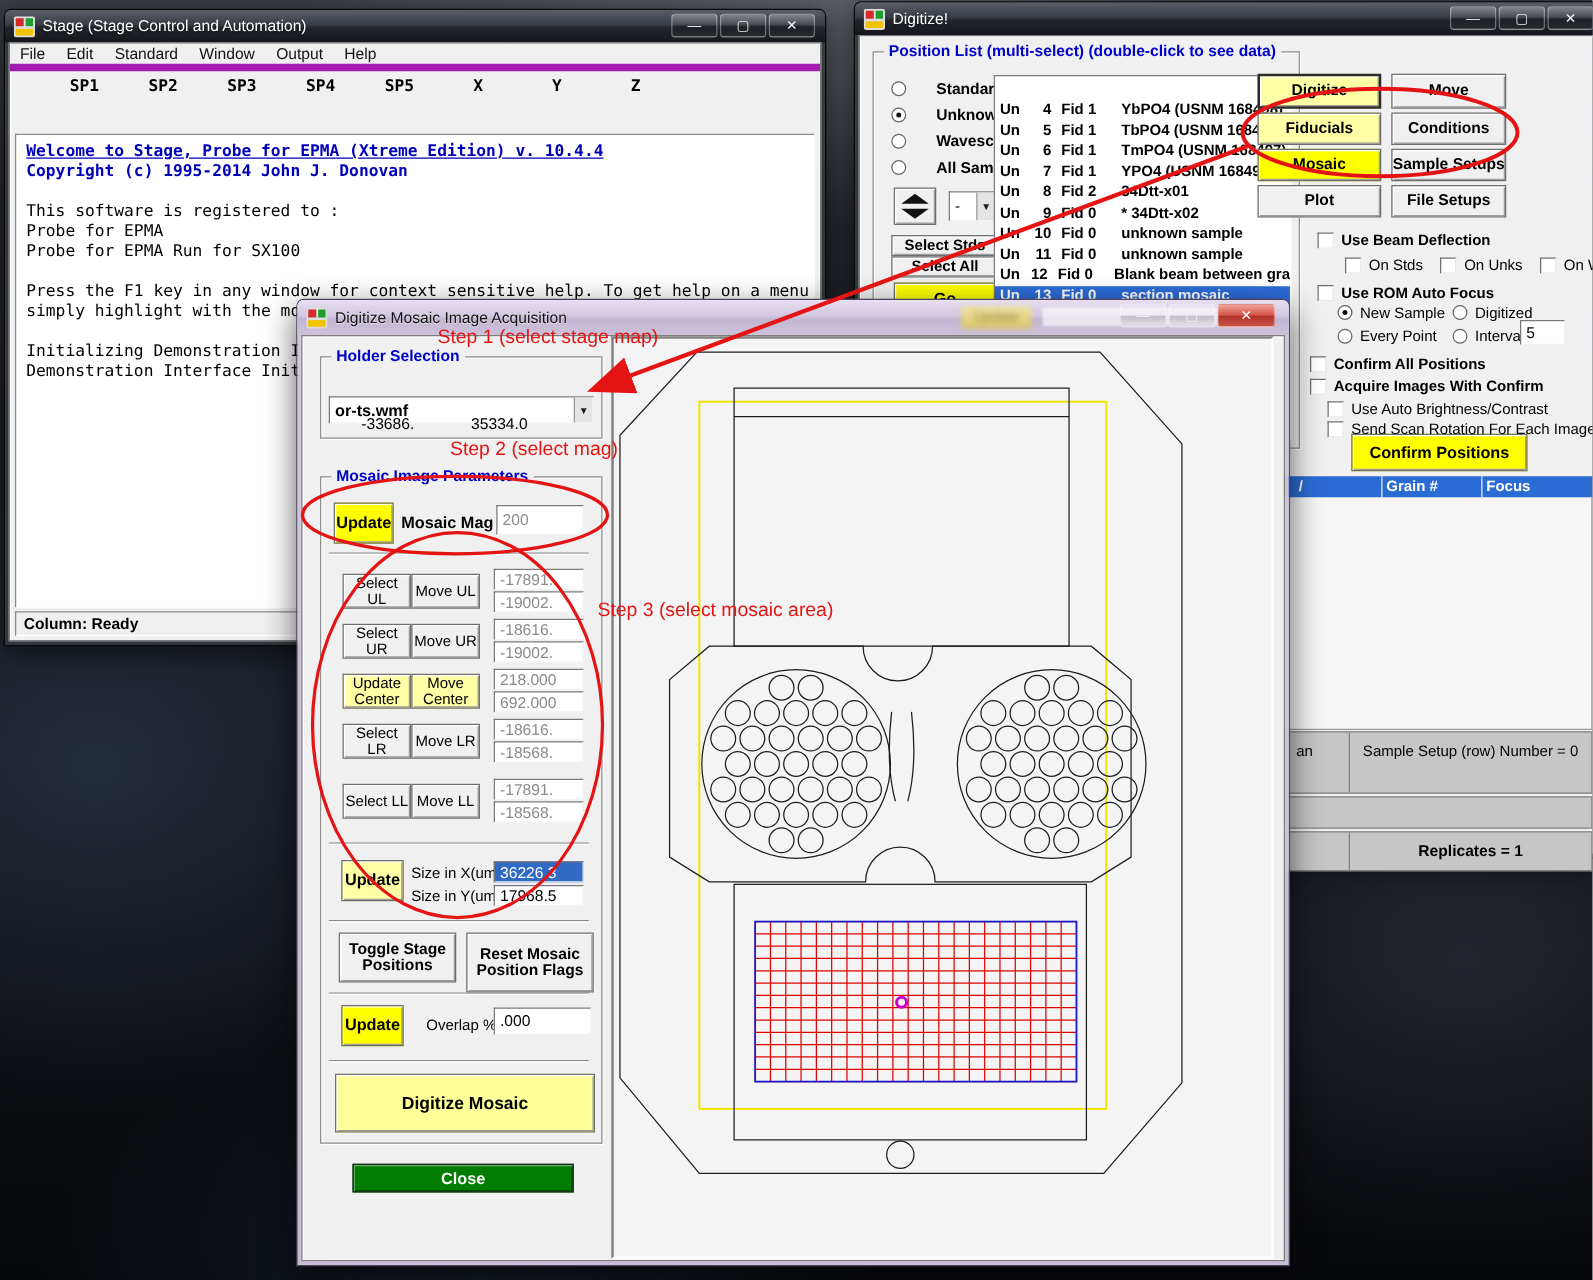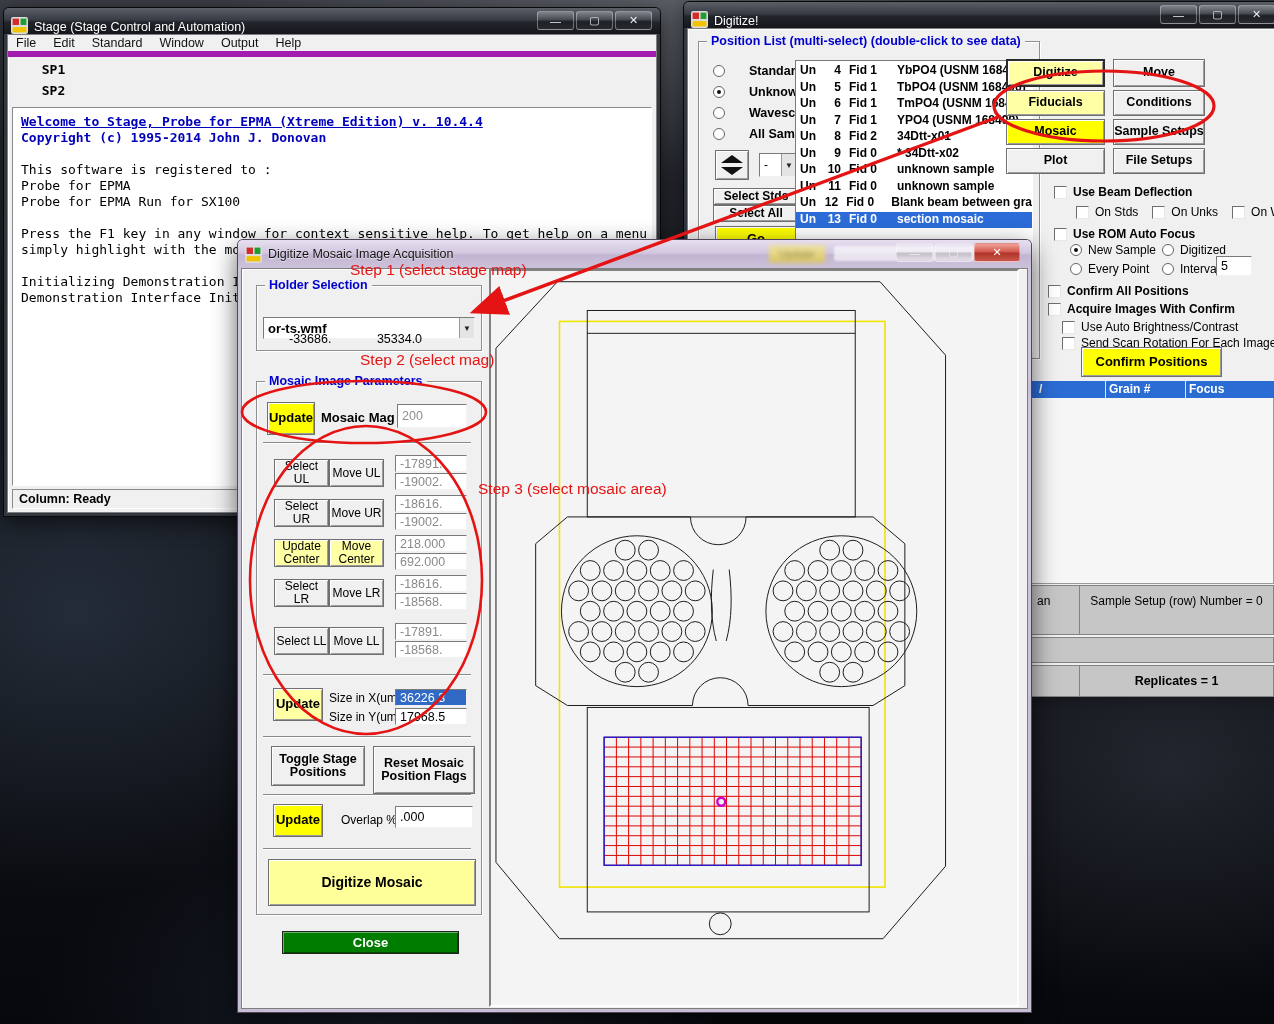--- a/index.html
+++ b/index.html
@@ -9,21 +9,21 @@
       radial-gradient(620px 260px at 52% 0%, rgba(150,155,160,0.35), transparent 70%),
       radial-gradient(520px 400px at 6% 60%, rgba(70,90,115,0.35), transparent 70%),
       radial-gradient(460px 340px at 92% 75%, rgba(85,95,110,0.28), transparent 70%),
       radial-gradient(500px 300px at 30% 100%, rgba(40,55,75,0.4), transparent 70%),
       linear-gradient(180deg,#3a3e45 0%, #24272d 16%, #14161c 50%, #07080c 100%);
   }
   .win { position:absolute; border-radius:5px 5px 0 0; }
   .frame-dark { background:rgba(52,56,64,0.92); box-shadow:0 0 0 1px #0a0a0a, 0 6px 22px rgba(0,0,0,0.6); }
   .frame-lav  { background:rgba(206,196,219,0.97); box-shadow:0 0 0 1px #4f4458, 0 8px 26px rgba(0,0,0,0.65); }
   .titlebar { position:absolute; left:0; right:0; top:0; height:26px; display:flex; align-items:center; border-radius:5px 5px 0 0; }
-  .tb-dark { background:linear-gradient(180deg,#5a5f68 0%, #383c44 45%, #22252b 55%, #15171c 100%); color:#fff;align-items:flex-end; }
+  .tb-dark { background:linear-gradient(180deg,#5a5f68 0%, #383c44 45%, #22252b 55%, #15171c 100%); color:#fff; }
   .tb-lav  { background:linear-gradient(180deg,#e7dff0 0%, #d3c8e0 45%, #c2b5d2 55%, #cdc2da 100%); color:#111; }
   .tb-title { font-size:12.5px; margin-left:6px; text-shadow:0 1px 2px rgba(0,0,0,0.45); white-space:nowrap; }
   .tb-lav .tb-title { text-shadow:0 1px 1px rgba(255,255,255,0.7); }
   .appicon { width:17px; height:17px; margin-left:7px; flex:0 0 auto; }
   .winbtns { position:absolute; top:3px; display:flex; }
   .wbtn { width:37px; height:19px; margin-left:2px; border:1px solid rgba(255,255,255,0.35); border-radius:3px;
     background:linear-gradient(180deg,rgba(255,255,255,0.28),rgba(255,255,255,0.06) 48%,rgba(0,0,0,0.18) 52%,rgba(255,255,255,0.05));
     color:#eee; font-size:11px; display:flex; align-items:center; justify-content:center; }
   .wbtn.close-red { background:linear-gradient(180deg,#f0a198,#d3544a 48%,#b03328 52%,#c8554a); color:#fff; width:46px; }
   .body3d { position:absolute; background:#f0f0f0; border:1px solid #7e7e7e; box-shadow:inset 1px 1px 0 #fff; }
@@ -40,21 +40,21 @@
   .sep { position:absolute; height:0; border-top:1px solid #8a8a8a; border-bottom:1px solid #fff; }
   .chk { width:13px; height:13px; background:#fff; border:1px solid; border-color:#6e6e6e #e8e8e8 #e8e8e8 #6e6e6e; flex:0 0 auto; }
   .rad { width:12px; height:12px; border-radius:50%; background:#fff; border:1px solid #666; position:relative; flex:0 0 auto; }
   .rad.sel::after { content:""; position:absolute; left:3px; top:3px; width:4px; height:4px; border-radius:50%; background:#111; }
   .ckrow { position:absolute; display:flex; align-items:center; gap:6px; font-size:12px; white-space:nowrap; }
   
   #stage-win { left:4px; top:8px; width:656px; height:508px; z-index:1; }
   #stage-body { left:3px; top:26px; right:3px; bottom:3px; }
   #stage-menubar { position:absolute; left:0; right:0; top:0; height:22px; background:#f0f0f0; border-bottom:6px solid #a21caf; display:flex; align-items:center; padding-left:8px; }
   .menu-item { font-size:12.5px; margin-right:17px; color:#111; }
-  #sp-header { position:absolute; left:0; right:0; top:24px; height:22px; display:flex; padding-left:14px;flex-direction:column; }
+  #sp-header { position:absolute; left:0; right:0; top:24px; height:22px; display:flex; padding-left:28px; }
   #sp-values { position:absolute; left:4px; right:4px; top:46px; height:21px; background:#ffffc8; border:1px solid; border-color:#8a8a8a #fff #fff #8a8a8a; display:flex; padding-left:10px; }
   .sp-cell { width:63px; text-align:center; font-family:"DejaVu Sans Mono", monospace; font-weight:bold; font-size:13px; line-height:21px; white-space:nowrap; }
   #stage-console { position:absolute; left:4px; right:4px; top:72px; bottom:26px; background:#fff; border:1px solid; border-color:#8a8a8a #fff #fff #8a8a8a; padding:6px 0 0 8px; overflow:hidden; }
   .console-line { font-family:"DejaVu Sans Mono", monospace; font-size:13px; line-height:16px; min-height:16px; white-space:pre; color:#000; }
   .console-line.link { color:#0000bb; font-weight:bold; text-decoration:underline; }
   .console-line.blue { color:#0000bb; font-weight:bold; }
   #stage-status { position:absolute; left:4px; right:4px; bottom:3px; height:20px; background:#f0f0f0; border:1px solid; border-color:#8a8a8a #fff #fff #8a8a8a; font-size:12.5px; font-weight:bold; padding:2px 0 0 6px; }
   
   #dig-win { left:684px; top:2px; width:596px; height:684px; z-index:2; }
   #dig-body { left:3px; top:26px; right:3px; bottom:3px; }
@@ -62,21 +62,21 @@
   #sample-type-radios { position:absolute; left:14px; top:18px; }
   .radio-row { display:flex; align-items:center; gap:24px; height:21px; font-size:12.5px; font-weight:bold; white-space:nowrap; }
   #updown-btn { position:absolute; left:16px; top:108px; width:34px; height:30px; }
   #updown-dd { position:absolute; left:60px; top:111px; width:38px; height:24px; }
   #updown-dd .ddval { flex:1; font-size:12px; }
   .dd-arrow { width:15px; height:100%; margin-right:-4px; background:#e4e4e4; border-left:1px solid #9a9a9a; display:flex; align-items:center; justify-content:center; font-size:8px; color:#222; }
   #btn-selstds { position:absolute; left:14px; top:146px; width:86px; height:17px; font-weight:bold; font-size:12px; }
   #btn-selall  { position:absolute; left:14px; top:163px; width:86px; height:17px; font-weight:bold; font-size:12px; }
   #btn-go      { position:absolute; left:16px; top:184px; width:82px; height:26px; font-weight:bold; font-size:13px; }
   #btn-autofocus { position:absolute; left:16px; top:212px; width:82px; height:17px; font-weight:bold; font-size:12px; }
-  #position-list { position:absolute; left:96px; top:18px; width:238px; height:292px; background:#fff; border:1px solid; border-color:#7a7a7a #fff #fff #7a7a7a; overflow:hidden; padding-top:2px; }
+  #position-list { position:absolute; left:96px; top:18px; width:238px; height:292px; background:#fff; border:1px solid; border-color:#7a7a7a #fff #fff #7a7a7a; overflow:hidden; padding-top:19px; }
   .pos-row { display:flex; height:16.5px; font-size:12px; font-weight:bold; white-space:nowrap; padding-left:4px; color:#000; }
   .pos-row.selected { background:#2c6cd8; color:#fff; }
   .c-un { width:24px; } .c-num { width:17px; text-align:right; } .c-fid { width:42px; margin-left:8px; } .c-name { margin-left:6px; }
   #action-buttons { position:absolute; left:318px; top:30px; display:grid; grid-template-columns:99px 92px; grid-template-rows:28px 26px 26px 26px; column-gap:8px; row-gap:3px; }
   .act-btn { font-weight:bold; font-size:12.5px; }
   .act-btn.default { border:2px solid #2b2b2b; }
   #interval-field { position:absolute; left:528px; top:227px; width:36px; height:20px; }
   #btn-confirm { position:absolute; left:393px; top:318px; width:141px; height:30px; font-weight:bold; font-size:13px; }
   #grid-header { position:absolute; left:10px; top:352px; width:576px; height:17px; background:#2b6cd4; color:#fff; display:flex; font-size:12px; font-weight:bold; }
   #grid-header .hc { border-right:1px solid #e8e8e8; padding:1px 3px; position:relative; }

